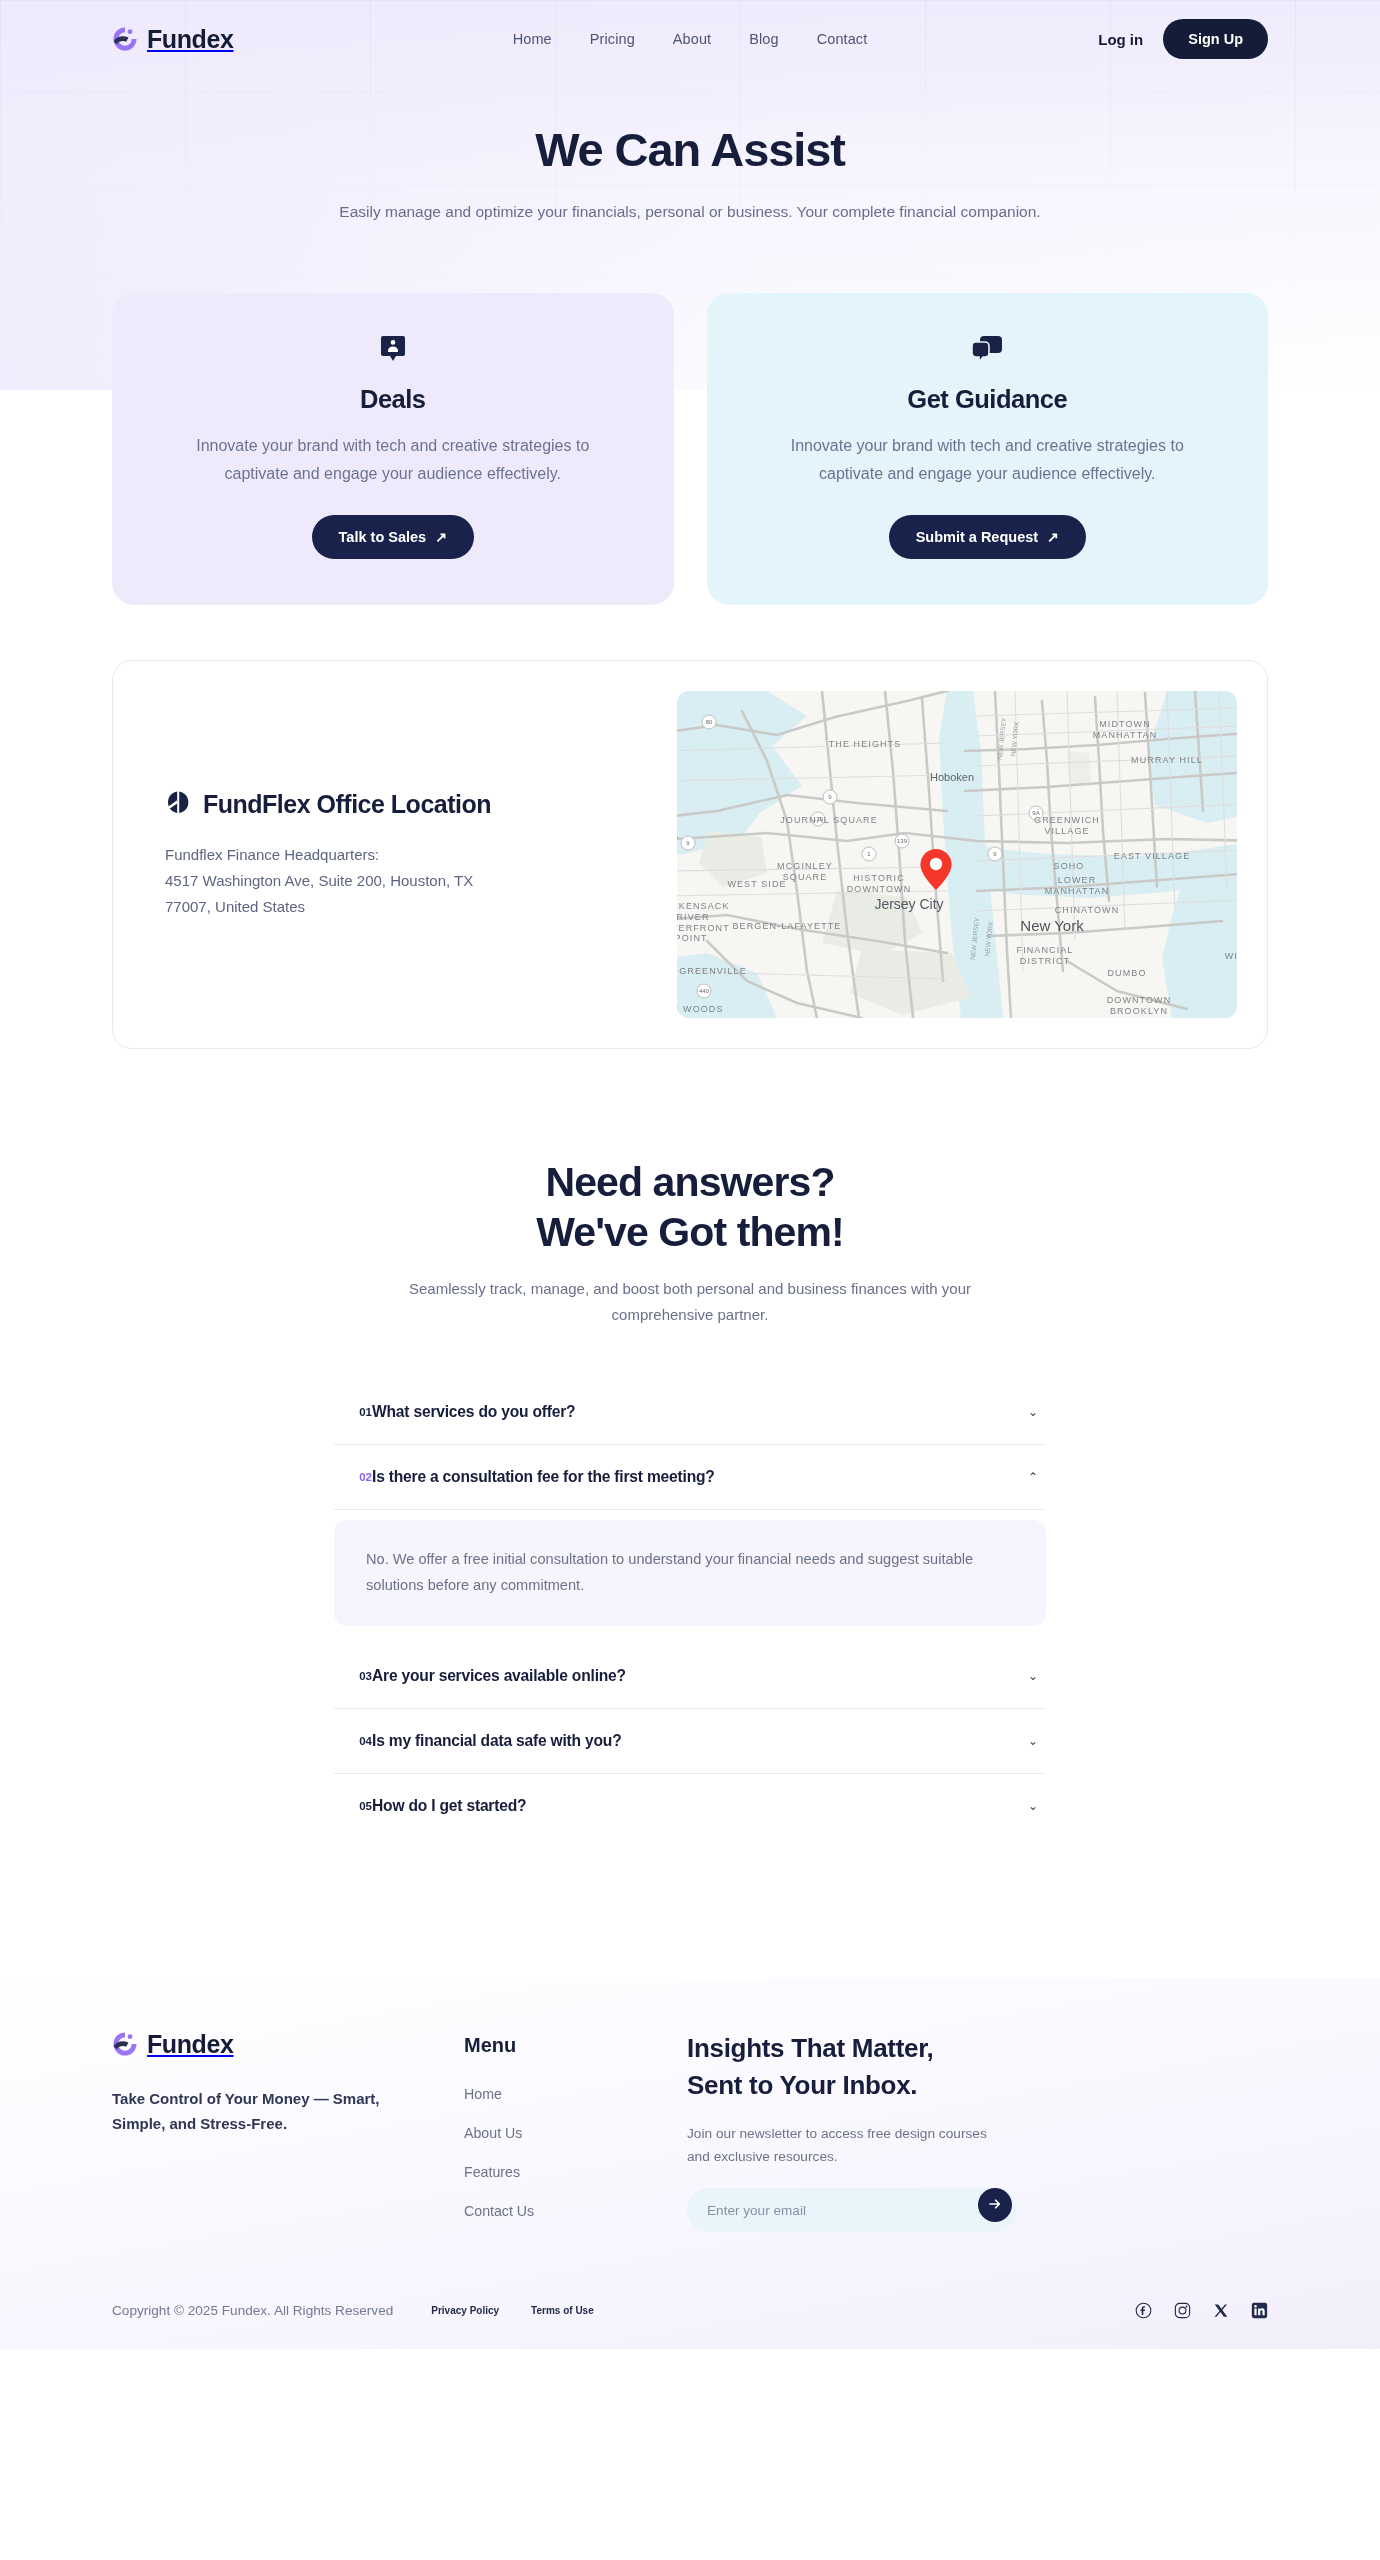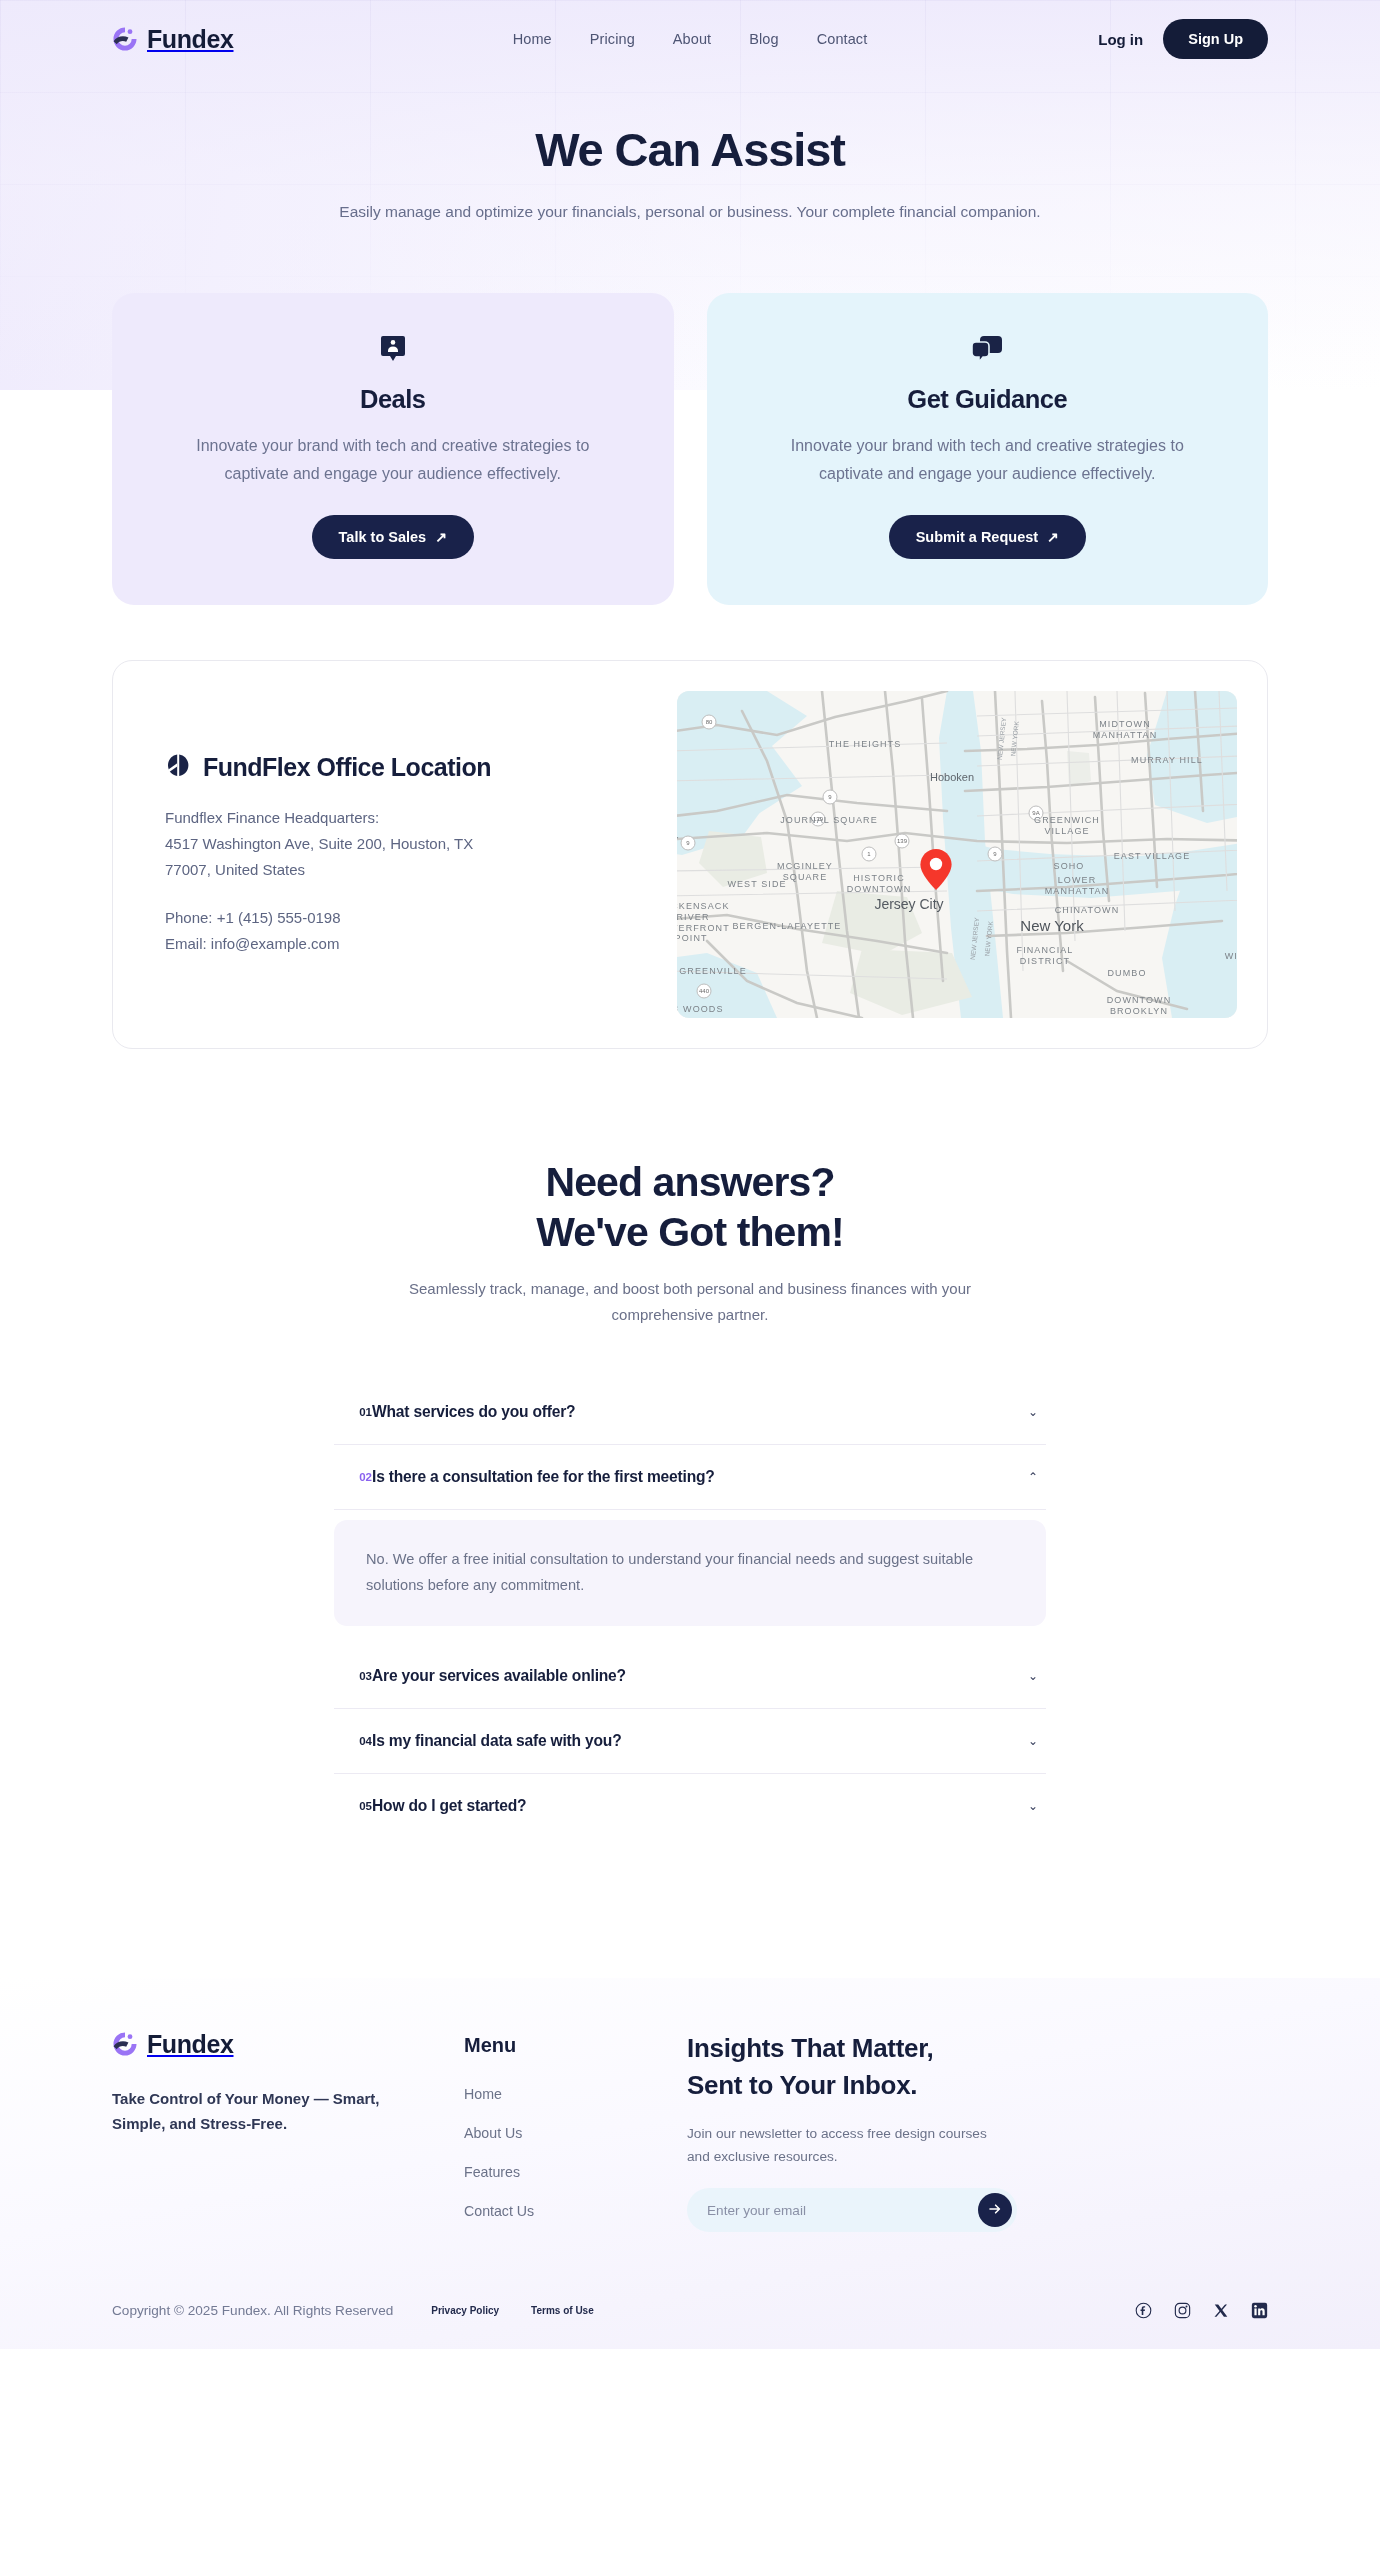--- a/index.html
+++ b/index.html
@@ -187,21 +187,21 @@
   .f-col a { font-size: 14.2px; color: #6a melt; color: #6b melt; color: #6c melt; color: #6b7289; text-decoration: none; }
   .f-news { flex: 1; padding-left: 38px; }
   .f-news h4 {
     font-size: 26px; line-height: 1.45; font-weight: 700;
     letter-spacing: -0.3px; color: #161e3c; max-width: 270px;
   }
   .f-news p { margin-top: 17px; font-size: 13.7px; line-height: 1.68; color: #6b7289; max-width: 300px; }
   .news-form {
     margin-top: 20px; width: 330px; height: 44px;
     background: #eaf4fb; border-radius: 999px;
-    display: flex; align-items: center; padding: 0 5px 0 20px;
+    display: flex; padding: 0 5px 0 20px;
   }
   .news-form input {
     flex: 1; border: none; background: transparent; outline: none;
     font-family: inherit; font-size: 13.6px; color: #3a4260;
   }
   .news-form input::placeholder { color: #8a90a6; }
   .news-btn {
     width: 34px; height: 34px; border-radius: 50%;
     background: #19224a; color: #fff; border: none; cursor: pointer;
     display: flex; align-items: center; justify-content: center;
@@ -304,24 +304,20 @@
                 <path d="M3.4 16.4l8.8-6.1v3.3l-8 5.4z" fill="#ffffff"></path>
               </svg>
             </span>
             <span class="t">FundFlex Office Location</span>
           </div>
           <div class="office-body">
             <div class="blk">
               <div>Fundflex Finance Headquarters:</div>
               <div>4517 Washington Ave, Suite 200, Houston, TX</div>
               <div>77007, United States</div>
-            </div>
-            <div class="blk">
-              <div>Phone: +1 (415) 555-0198</div>
-              <div>Email: info@example.com</div>
             </div>
           </div>
         </div>
 
         <div class="map">
           <svg viewBox="0 0 620 327" preserveAspectRatio="xMidYMid slice" aria-hidden="true">
             <rect width="620" height="327" fill="#f7f6f3"></rect>
 
             <path d="M0 0h120l40 25-35 30 30 40-55 35-40-15-60 10z" fill="#d9eef3"></path>
             <path d="M0 95l70-5 50 22-25 34-60 18-35-6z" fill="#d9eef3"></path>

